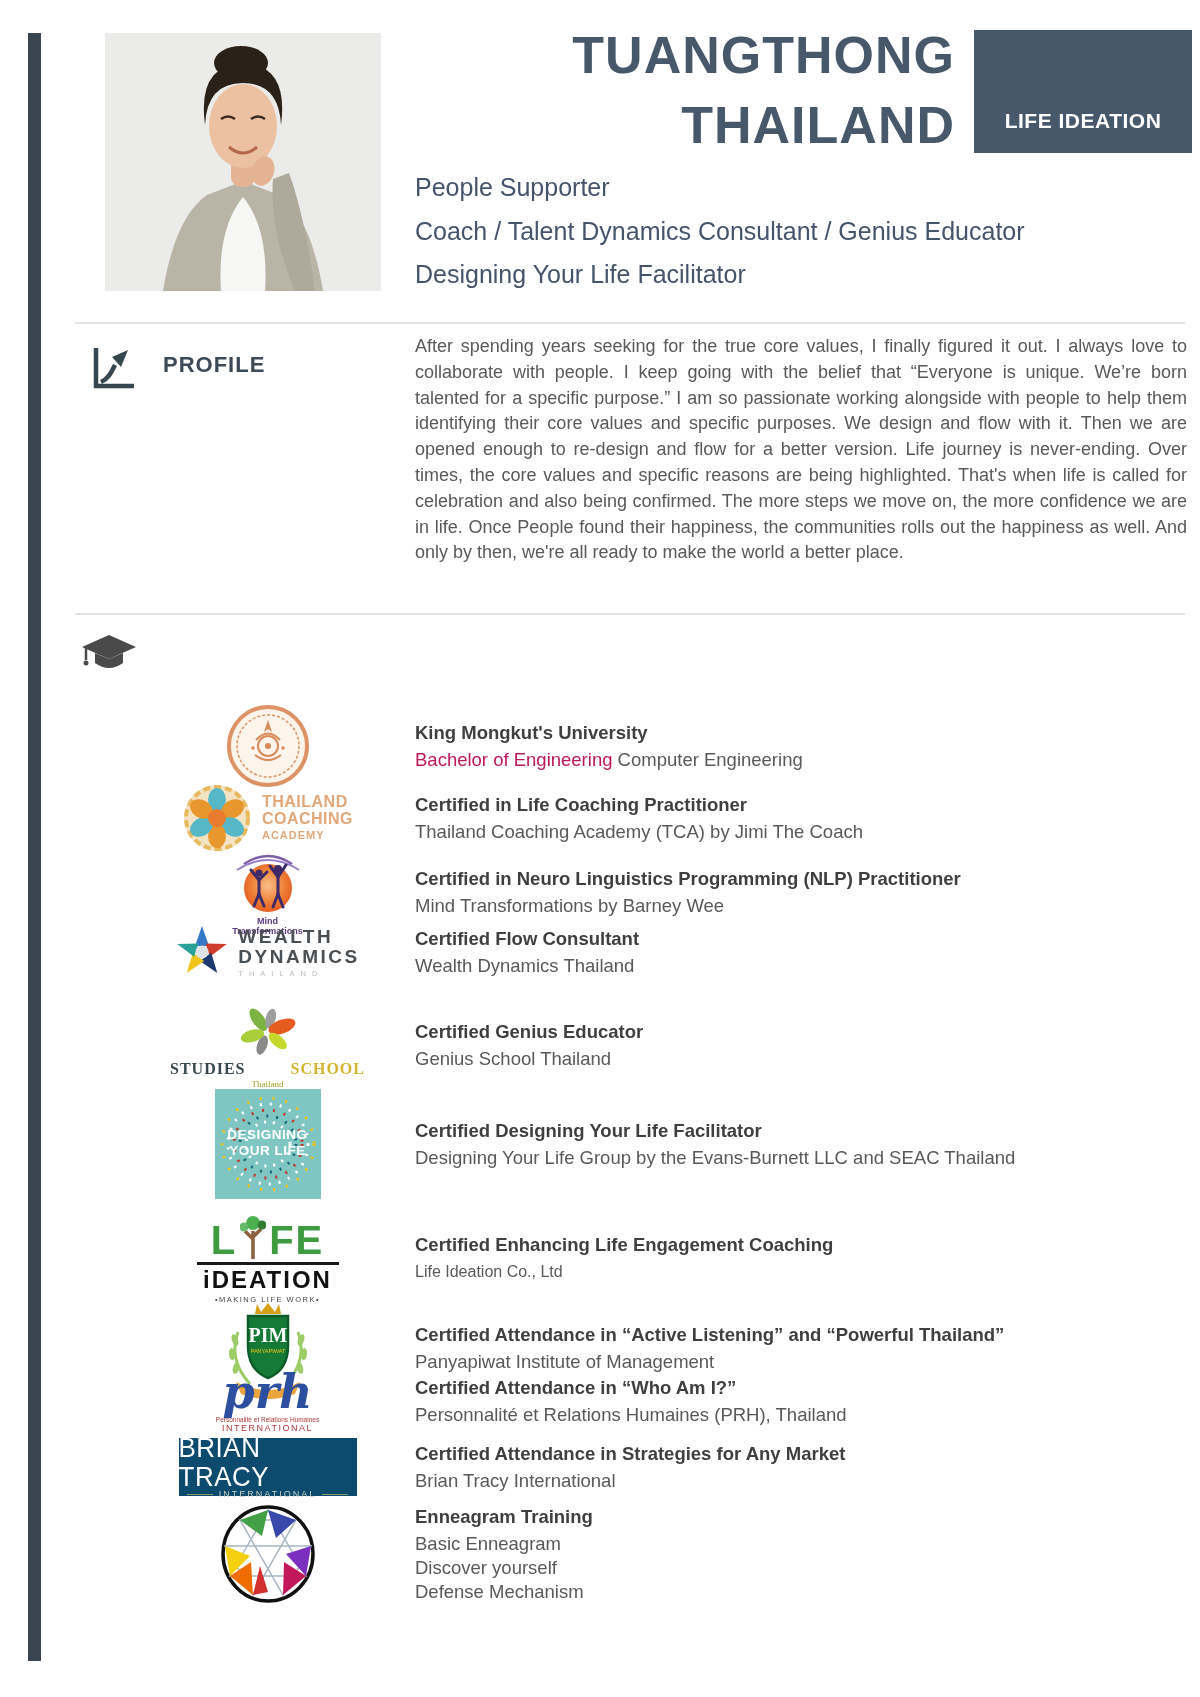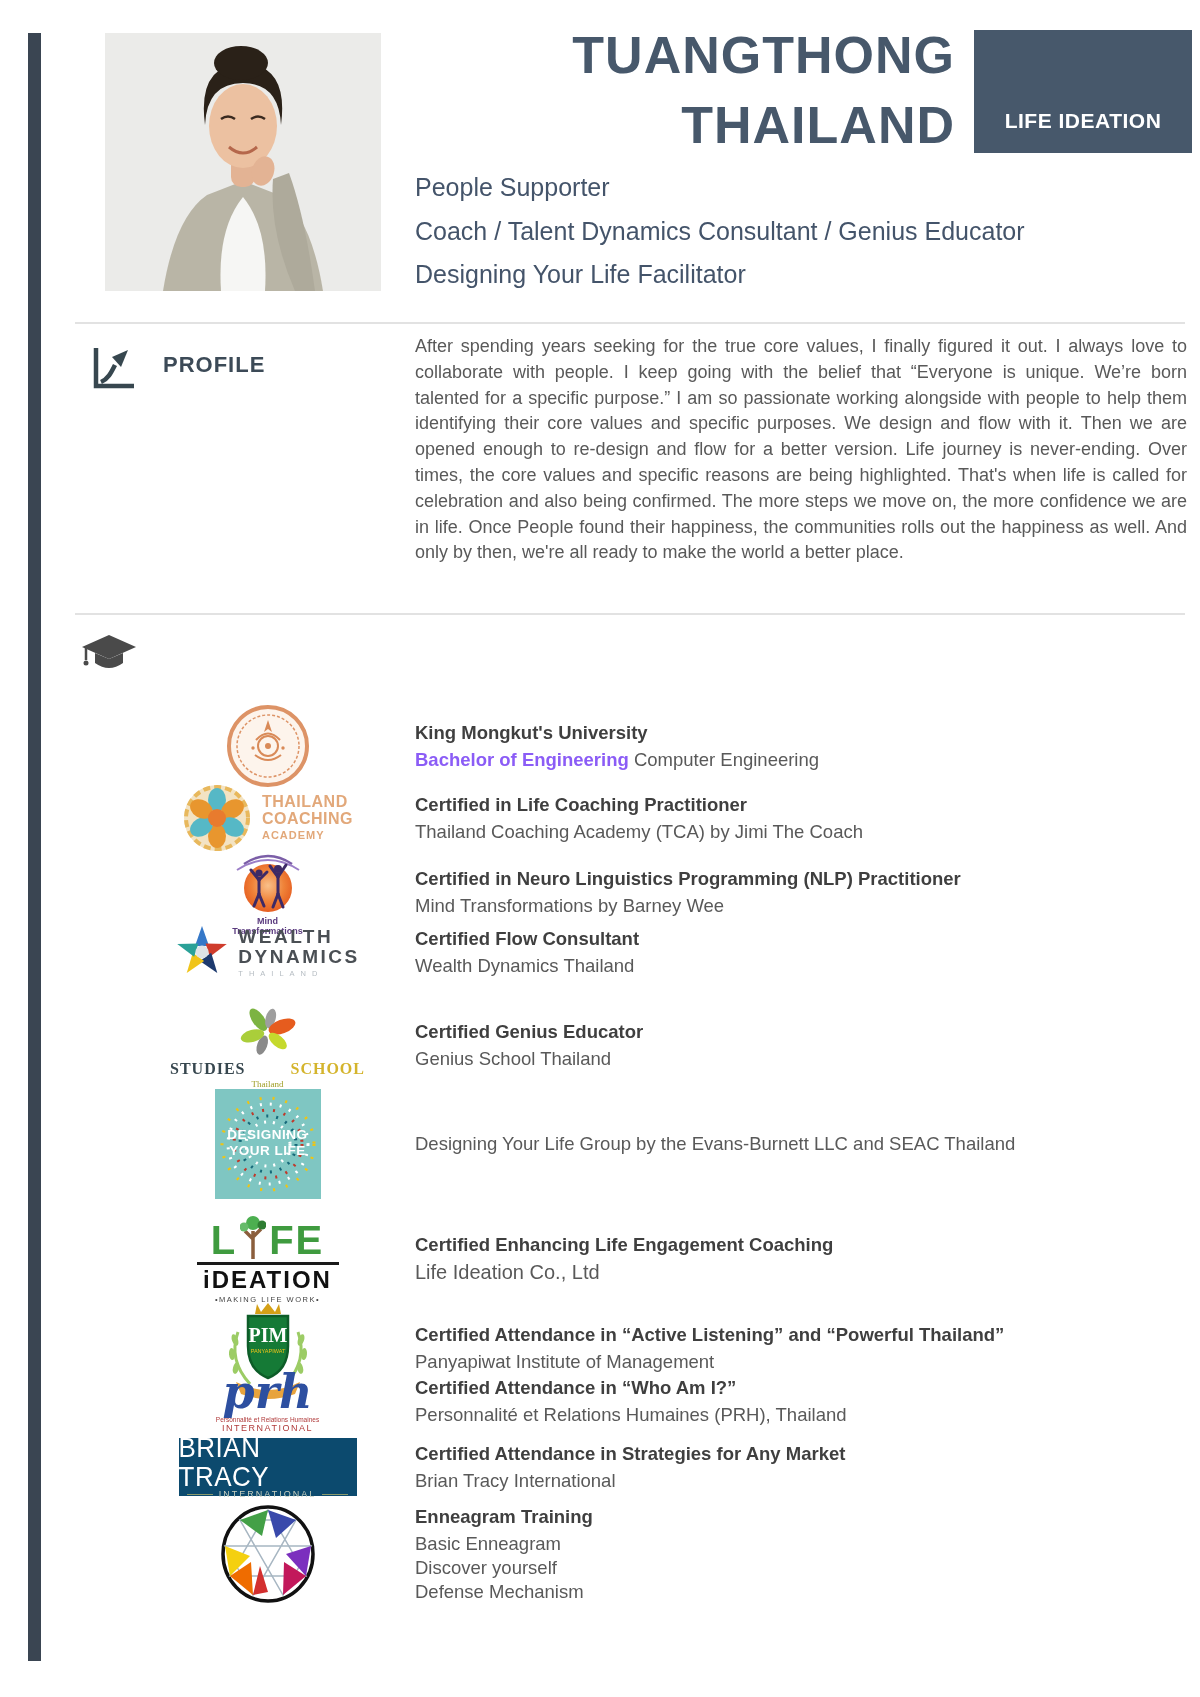--- a/index.html
+++ b/index.html
@@ -23,21 +23,21 @@
   
   .edu-icon{position:absolute;left:80px;top:632px;}
   .edu-heading{position:absolute;left:162px;top:637px;color:#3c4a57;font-weight:bold;
                font-size:22px;line-height:33px;letter-spacing:.5px;}
   .edu-row{position:absolute;left:160px;width:1035px;display:flex;align-items:center;}
   .edu-logo-col{width:215px;flex:0 0 215px;display:flex;flex-direction:column;
                 align-items:center;justify-content:center;}
   .edu-text-col{margin-left:40px;flex:1;}
   .edu-title{font-weight:bold;font-size:18.5px;color:#3f3f3f;line-height:24px;margin-bottom:3px;}
   .edu-sub{font-size:18.5px;color:#595959;line-height:24px;}
-  .edu-sub .bold-part{font-weight:bold;color:#8b5cf6;}
+  .edu-sub .bold-part{font-weight:normal;color:#be185d;}
   
   .tca-wrap{display:flex;align-items:center;gap:10px;}
   .tca-text{color:#e2a87a;font-weight:bold;line-height:17px;letter-spacing:.5px;}
   .tca-text .l1{font-size:16px;}.tca-text .l2{font-size:16px;}.tca-text .l3{font-size:11px;letter-spacing:1px;}
   .mind-wrap{display:flex;flex-direction:column;align-items:center;}
   .mind-cap{color:#5a3a7e;font-weight:bold;font-size:9px;line-height:10px;text-align:center;margin-top:2px;}
   .wd-wrap{display:flex;align-items:center;gap:9px;}
   .wd-name{color:#4a4f54;font-weight:bold;font-size:19px;line-height:20px;letter-spacing:2.5px;}
   .wd-th{color:#b5bcc2;font-size:7.5px;letter-spacing:6px;margin-top:2px;}
   .gs-wrap{display:flex;flex-direction:column;align-items:center;}
@@ -294,20 +294,21 @@
           <circle cx="53" cy="55" r="28" fill="none" stroke="#16697a" stroke-width="3" stroke-dasharray="2 8"></circle>
           <circle cx="53" cy="55" r="22" fill="none" stroke="#ffffff" stroke-width="3" stroke-dasharray="2 7"></circle>
         </svg>
         <div class="dyl-text">
           <div>DESIGNING</div>
           <div>YOUR LIFE</div>
         </div>
       </div>
     </div>
     <div class="edu-text-col">
+      <div class="edu-title">Certified Designing Your Life Facilitator</div>
       <div class="edu-sub">Designing Your Life Group by the Evans-Burnett LLC and SEAC Thailand</div>
     </div>
   </div>
 
   <div class="edu-row" style="top:1208px;height:100px">
     <div class="edu-logo-col">
       <div class="li-wrap">
         <div class="li-row">
           <span class="li-L">L</span>
           <svg width="26" height="46" viewBox="0 0 26 46">
@@ -318,21 +319,21 @@
           </svg>
           <span class="li-L">FE</span>
         </div>
         <div class="li-rule"></div>
         <div class="li-ideation">iDEATION</div>
         <div class="li-tag">•MAKING LIFE WORK•</div>
       </div>
     </div>
     <div class="edu-text-col">
       <div class="edu-title">Certified Enhancing Life Engagement Coaching</div>
-      <div class="edu-sub" style="font-size:20px">Life Ideation Co., Ltd</div>
+      <div class="edu-sub" style="font-size:16px">Life Ideation Co., Ltd</div>
     </div>
   </div>
 
   <div class="edu-row" style="top:1293px;height:110px">
     <div class="edu-logo-col">
       <svg width="92" height="108" viewBox="0 0 92 108">
         <path d="M16 38 Q6 66 28 90" stroke="#9ccc65" stroke-width="3" fill="none"></path>
         <path d="M76 38 Q86 66 64 90" stroke="#9ccc65" stroke-width="3" fill="none"></path>
         <ellipse cx="13" cy="46" rx="3" ry="6" fill="#9ccc65" transform="rotate(-20 13 46)"></ellipse>
         <ellipse cx="10" cy="60" rx="3" ry="6" fill="#9ccc65" transform="rotate(-5 10 60)"></ellipse>

